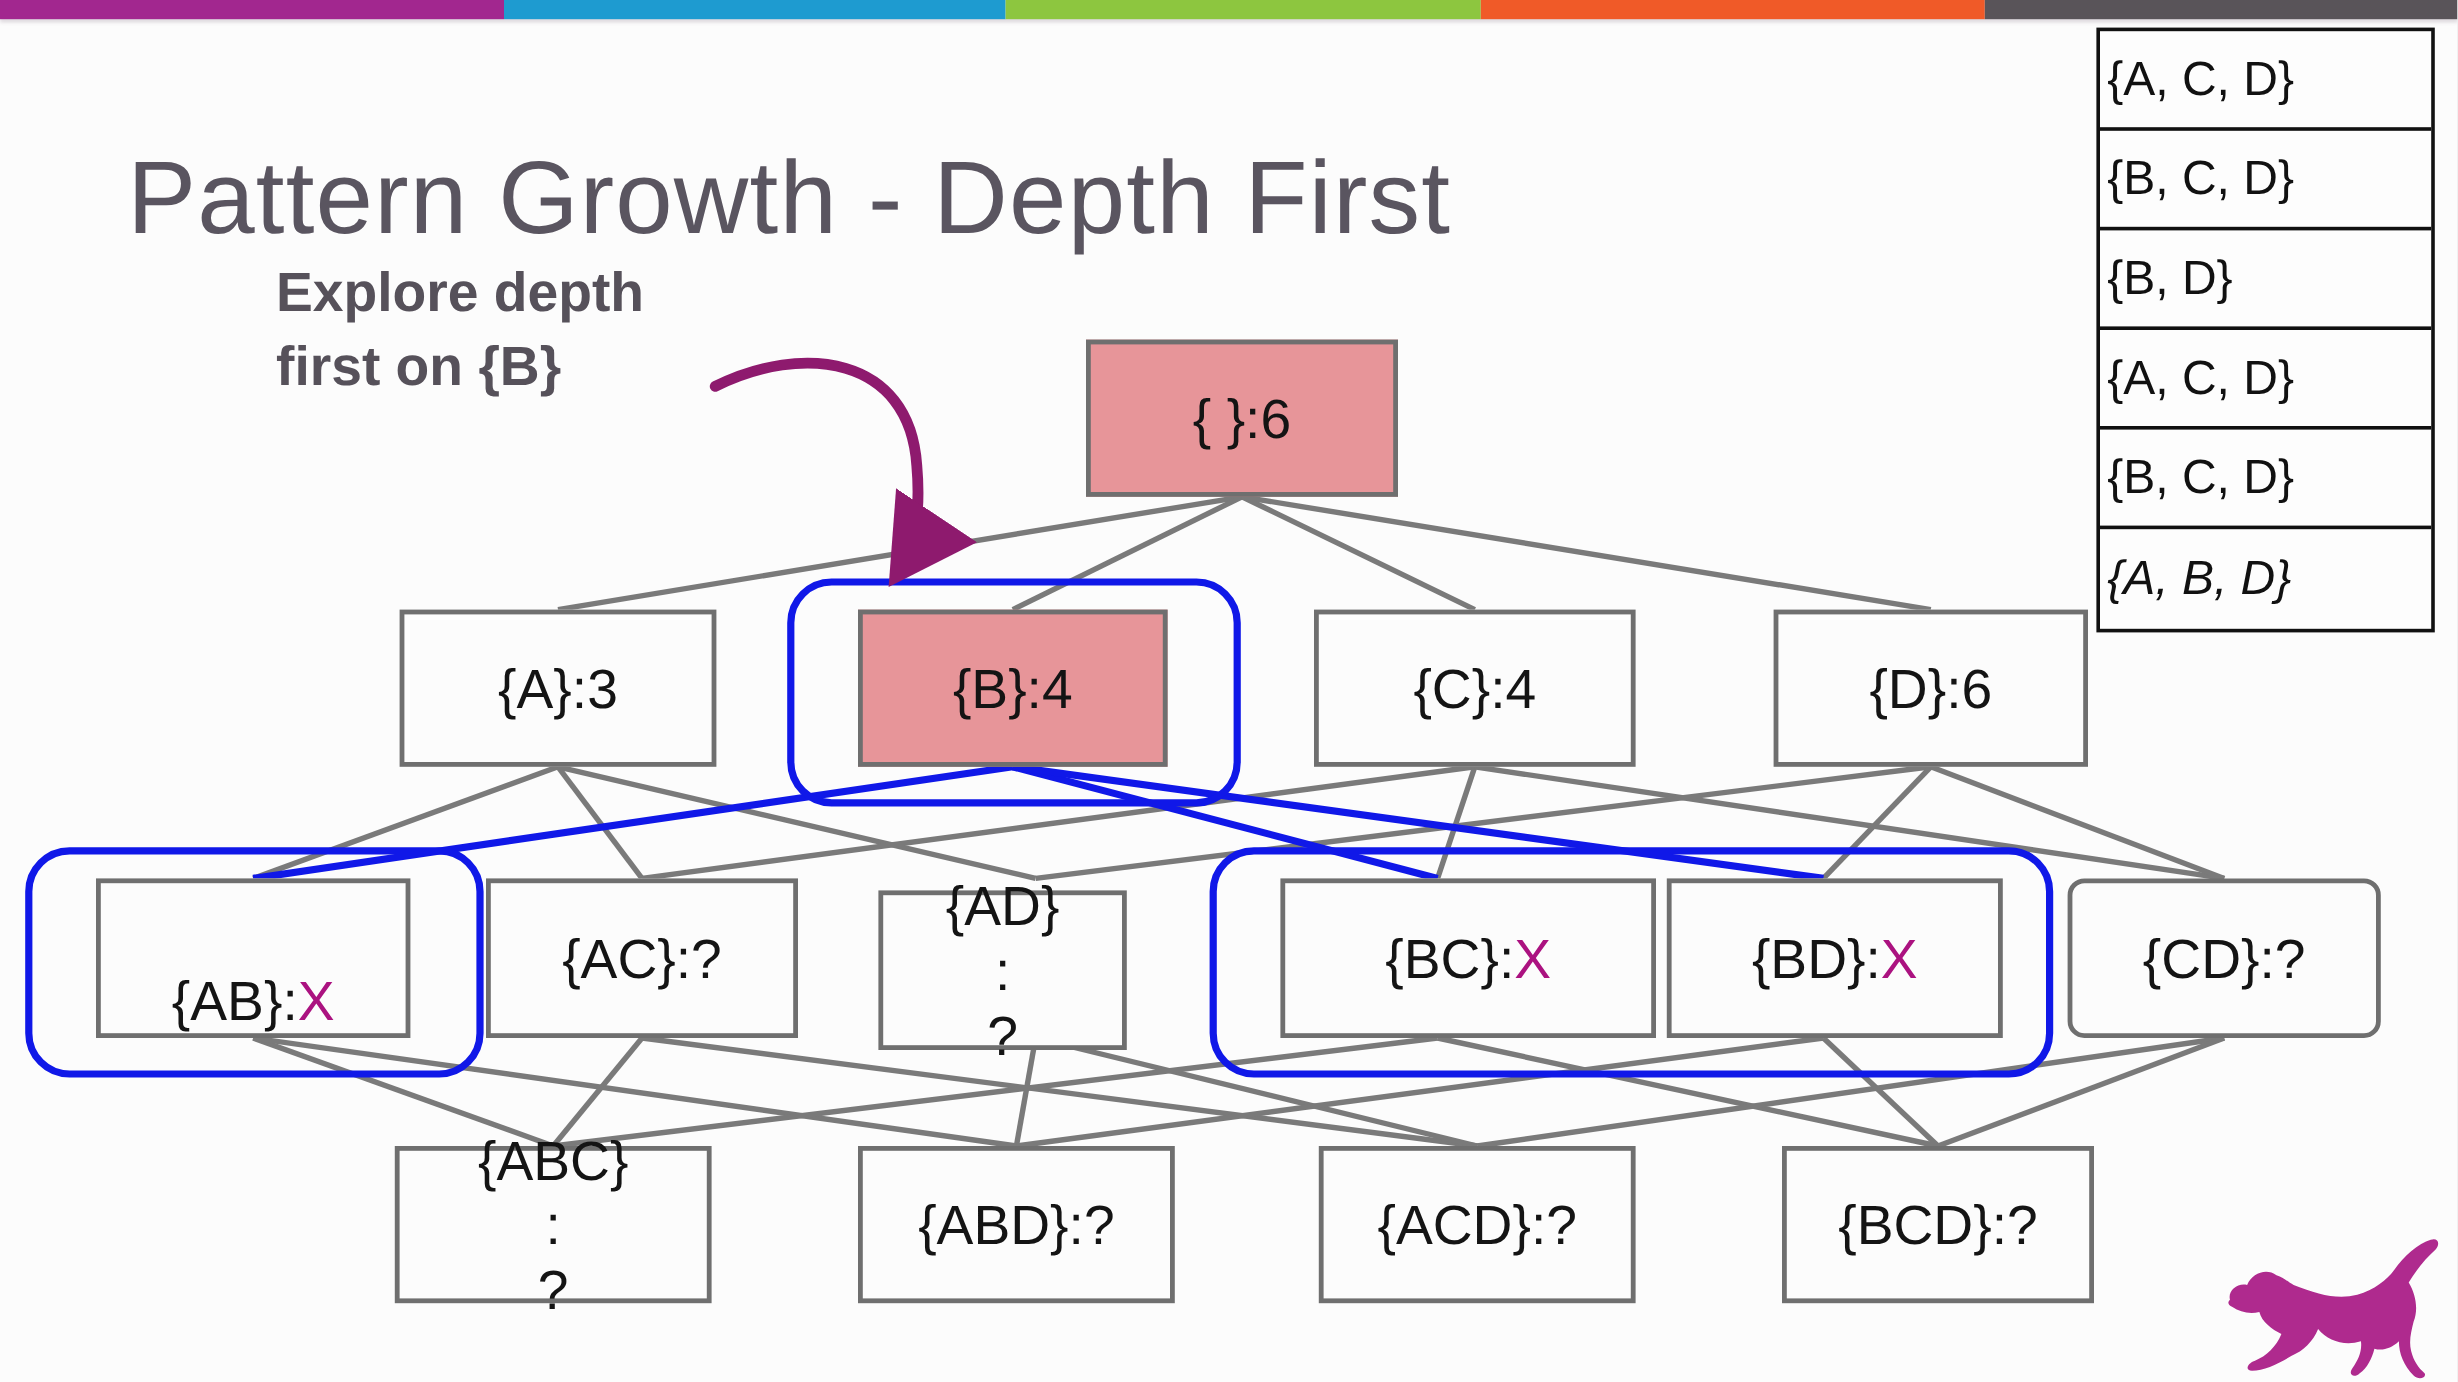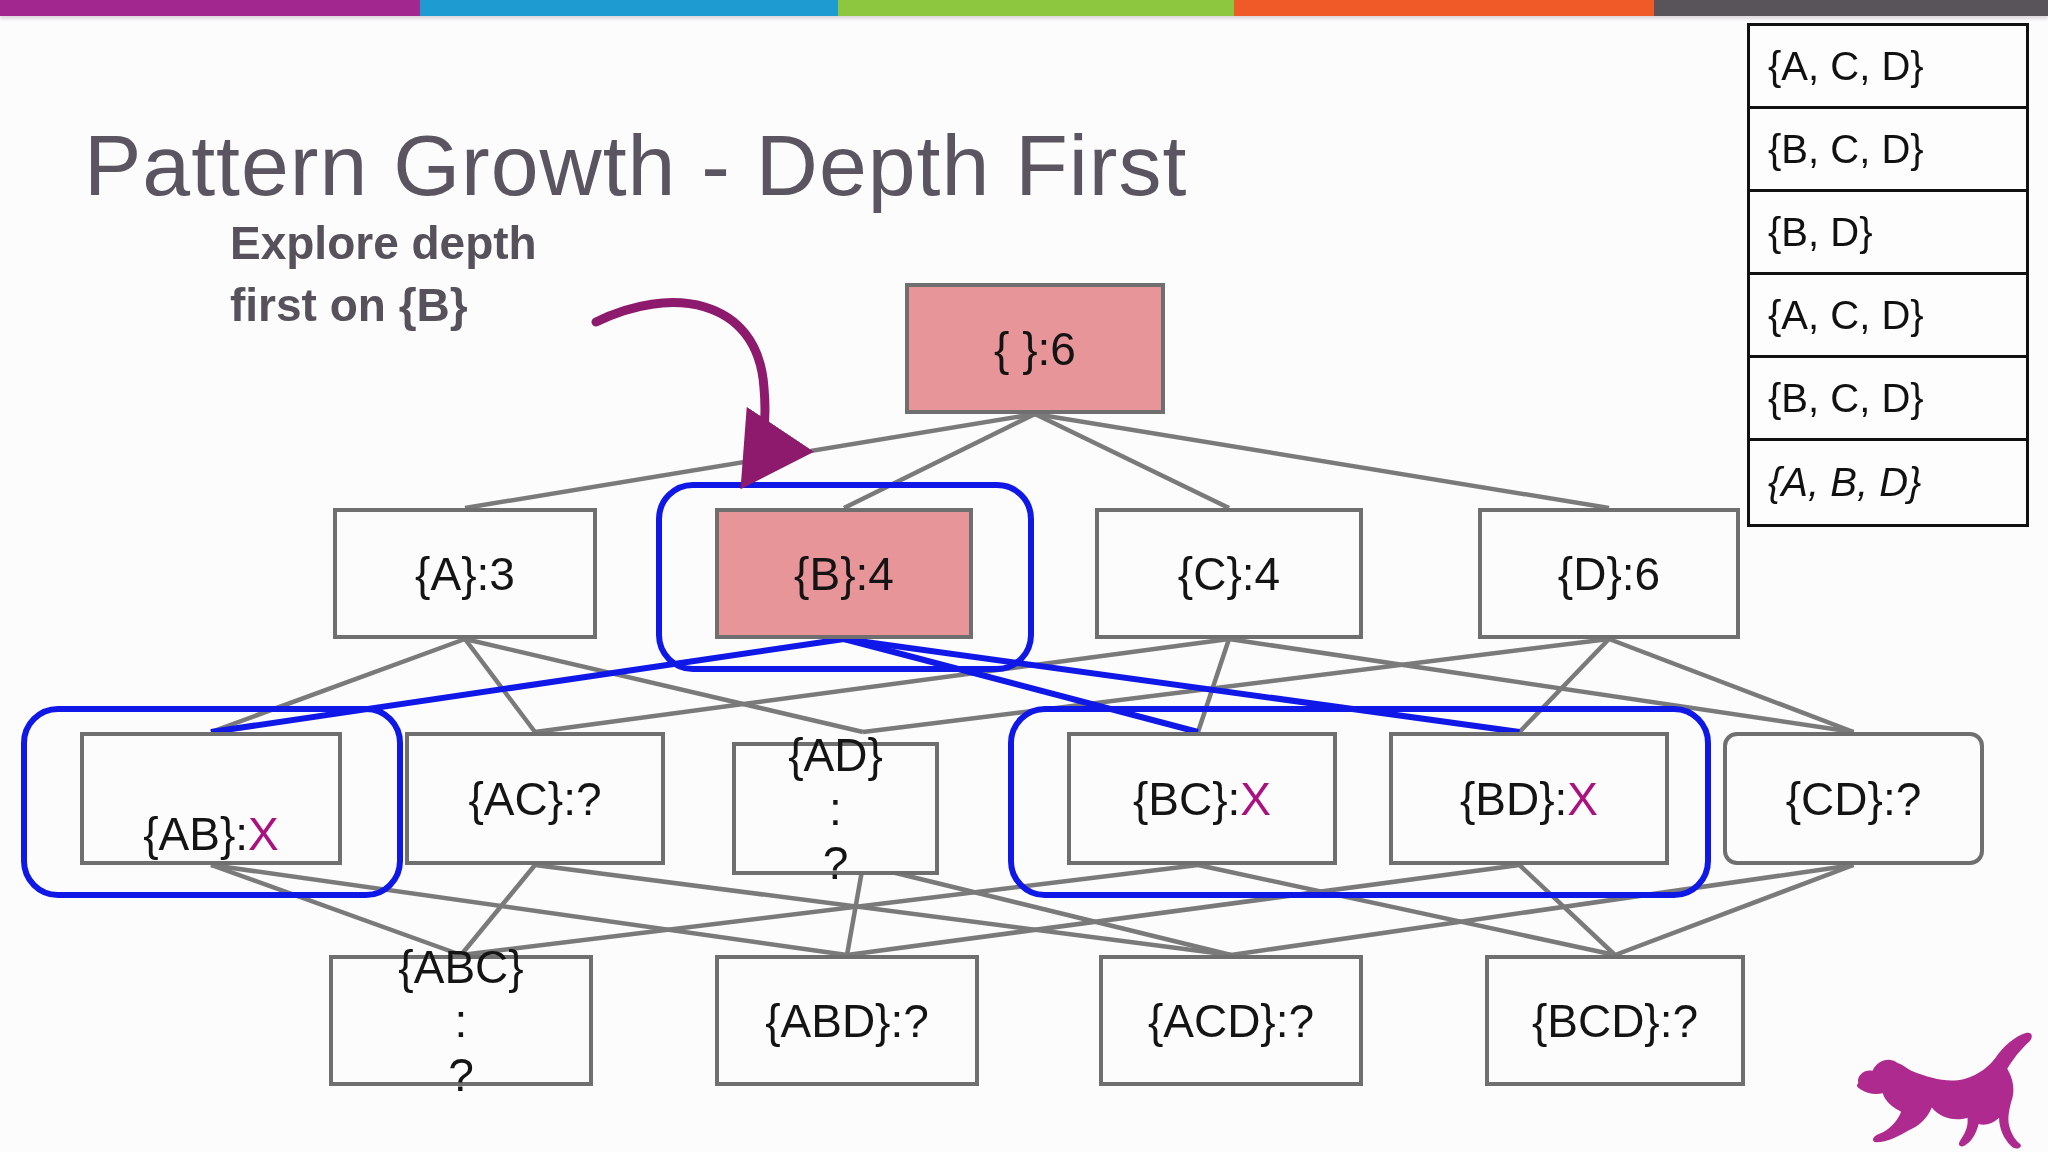--- a/index.html
+++ b/index.html
@@ -5,38 +5,38 @@
   html,body{margin:0;padding:0;background:#e8e8e8;}
   #slide{
     position:relative;width:2048px;height:1152px;background:#fcfcfc;
     font-family:"Liberation Sans",sans-serif;overflow:hidden;
   }
   
   #topbar{position:absolute;left:0;top:0;width:2048px;height:16px;display:flex;
           box-shadow:0 3px 3px rgba(90,60,90,0.18);}
   #topbar .seg{height:100%;}
   
-  #title{position:absolute;left:84px;top:58px;font-size:86px;font-weight:400;
+  #title{position:absolute;left:106px;top:58px;font-size:86px;font-weight:400;
          color:#5a5560;letter-spacing:1px;white-space:nowrap;}
   
   #annotation{position:absolute;left:230px;top:212px;font-size:46px;font-weight:bold;
               color:#56515a;line-height:1.35;white-space:pre-line;}
   
   #edgelayer{position:absolute;left:0;top:0;width:2048px;height:1152px;}
   
   .node{position:absolute;box-sizing:border-box;border:4px solid #6f6f6f;background:#fcfcfc;
         display:flex;align-items:center;justify-content:center;
         font-size:46px;color:#141414;white-space:nowrap;}
   .node.pink{background:#e79599;}
   .count-x{color:#ab1280;}
   
   #txtable{position:absolute;left:1747px;top:23px;width:282px;
            border:3px solid #111;background:#fdfdfd;box-sizing:border-box;}
   .txrow{height:83px;box-sizing:border-box;border-bottom:3px solid #111;
-         display:flex;align-items:center;padding-left:18px;font-size:40px;color:#111;
+         display:flex;align-items:center;padding-left:6px;font-size:40px;color:#111;
          white-space:nowrap;}
   .txrow:last-child{border-bottom:none;font-style:italic;}
 </style>
 </head>
 <body>
 
 <div id="slide">
 
   <div id="topbar">
       <div class="seg" style="width: 420px; background: rgb(162, 39, 143);"></div>
@@ -146,21 +146,21 @@
       <div class="node" style="left: 405px; top: 732px; width: 260px; height: 133px;">
         <span class="nset">{AC}</span>
         <span class="nsep"> : </span>
         <span class="ncount">?</span>
       </div>
       <div class="node" style="left: 732px; top: 742px; width: 207px; height: 133px; flex-direction: column;">
         <span class="nset">{AD}</span>
         <span class="nsep"> : </span>
         <span class="ncount">?</span>
       </div>
-      <div class="node" style="left: 1067px; top: 732px; width: 270px; height: 133px;">
+      <div class="node" style="left: 1067px; top: 732px; width: 313px; height: 133px;">
         <span class="nset">{BC}</span>
         <span class="nsep"> : </span>
         <span class="ncount count-x">X</span>
       </div>
       <div class="node" style="left: 1389px; top: 732px; width: 280px; height: 133px;">
         <span class="nset">{BD}</span>
         <span class="nsep"> : </span>
         <span class="ncount count-x">X</span>
       </div>
       <div class="node" style="left: 1723px; top: 732px; width: 261px; height: 133px; border-radius: 14px;">

